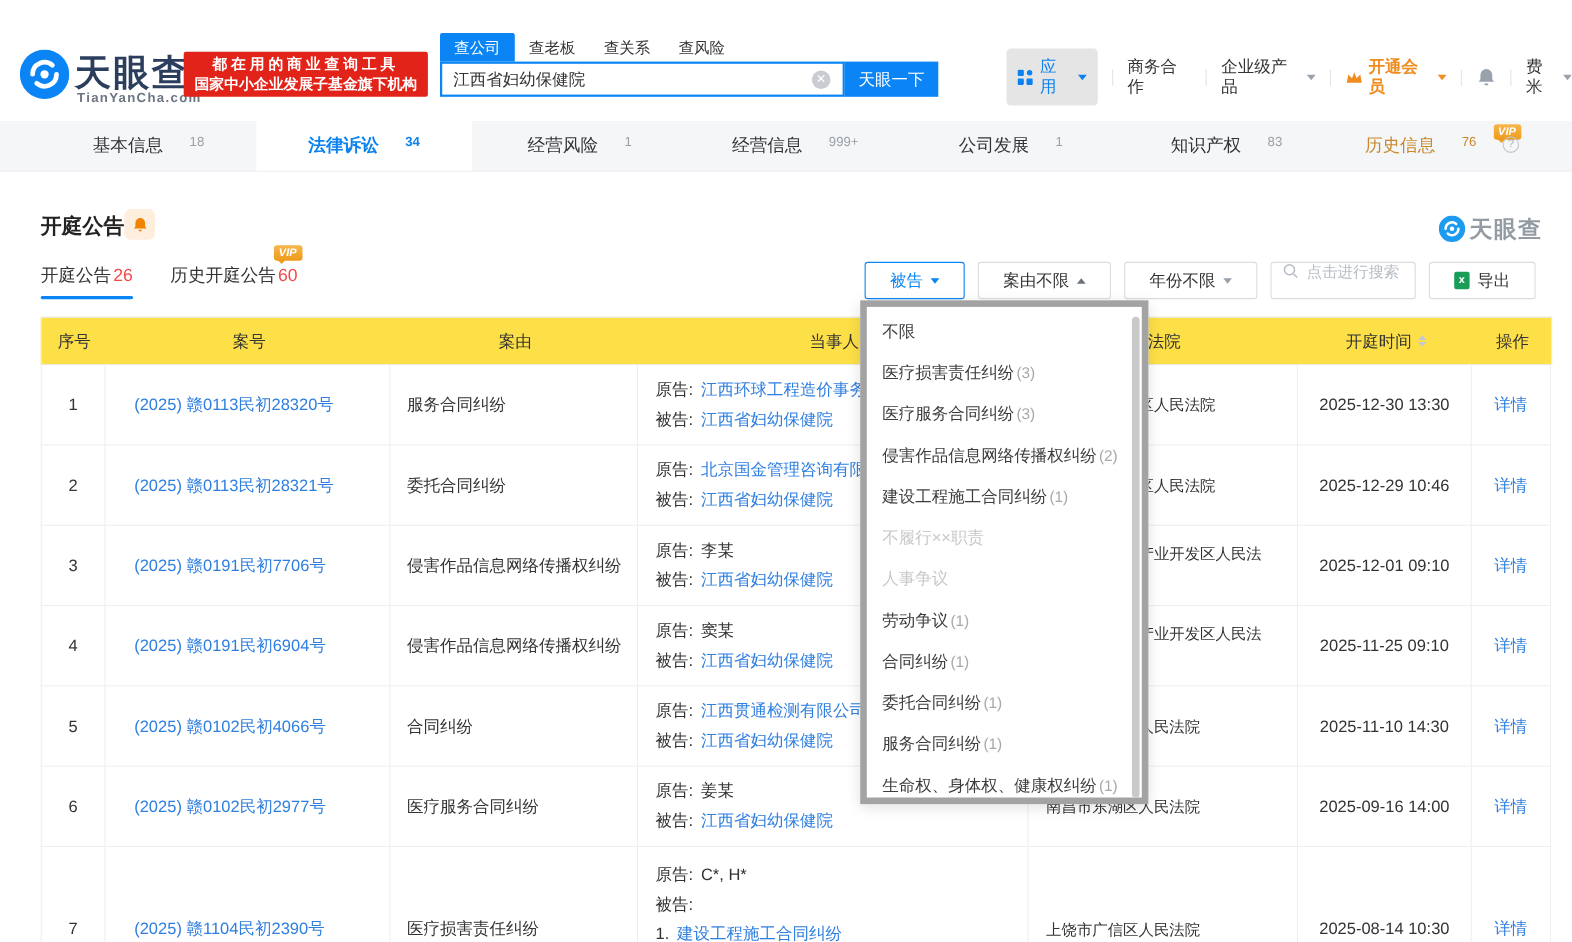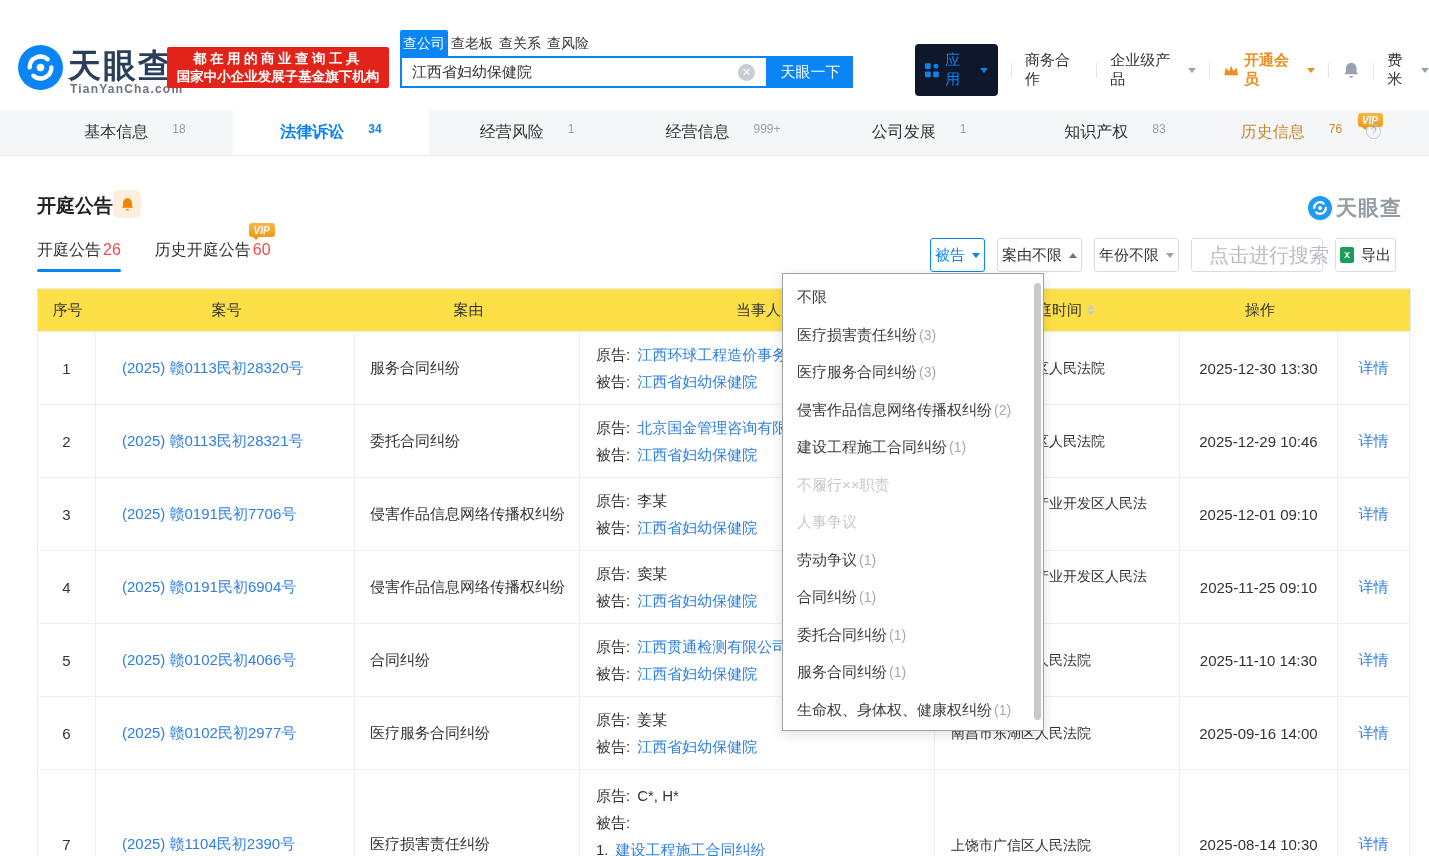--- a/index.html
+++ b/index.html
@@ -9,31 +9,31 @@
 
   
   .logo-icon { position:absolute; left:18px; top:29px; width:45px; height:45px; }
   .logo-text { position:absolute; left:68px; top:28px; font-size:33px; font-weight:bold; color:#2c3e5d; letter-spacing:2px; }
   .logo-sub  { position:absolute; left:70px; top:66px; font-size:12px; color:#6b7583; font-weight:bold; letter-spacing:1.2px; }
   .banner { position:absolute; left:167px; top:31px; width:222px; height:41px; background:#e2231a; color:#fff;
             border-radius:2px; text-align:center; font-weight:bold; font-size:13.5px; line-height:18px; padding-top:3px; }
   .banner .l1 { letter-spacing:3.5px; }
 
   .stabs { position:absolute; left:400px; top:14px; display:flex; }
-  .stab { padding:5px 3px; font-size:14px; color:#333; cursor:pointer; }
+  .stab { padding:5px 13px; font-size:14px; color:#333; cursor:pointer; }
   .stab.active { background:#0b85f5; color:#fff; border-radius:2px 2px 0 0; }
   .sinput { position:absolute; left:400px; top:40px; width:368px; height:32px; border:2px solid #0b85f5;
             font-size:15px; color:#333; padding:0 32px 0 10px; outline:none; background:#fff; }
   .sclear { position:absolute; left:738px; top:48px; width:17px; height:17px; border-radius:50%; background:#c9ccd2;
             color:#fff; font-size:11px; line-height:17px; text-align:center; cursor:pointer; }
   .sbtn { position:absolute; left:768px; top:40px; width:85px; height:32px; background:#0b85f5; color:#fff;
           border:none; font-size:15px; cursor:pointer; font-family:inherit; }
 
   .topmenu { position:absolute; left:915px; top:36px; height:36px; display:flex; align-items:center; }
-  .app-chip { display:flex; align-items:center; gap:6px; background:#0f172a; border-radius:4px; padding:7px 10px;
+  .app-chip { display:flex; align-items:center; gap:6px; background:#e5e5e5; border-radius:4px; padding:7px 10px;
               color:#0b82f0; font-size:15px; cursor:pointer; }
   .tm-sep { width:1px; height:15px; background:#e1e4e8; margin:0 13px; }
   .tm-item { font-size:15px; color:#333; cursor:pointer; display:flex; align-items:center; gap:5px; }
   .tm-item.member { color:#ef8d20; font-weight:bold; }
   .caret-d { width:0; height:0; border-left:4.5px solid transparent; border-right:4.5px solid transparent; border-top:5.5px solid #9aa2ab; }
   .caret-u { width:0; height:0; border-left:4.5px solid transparent; border-right:4.5px solid transparent; border-bottom:5.5px solid #6b727b; }
   .caret-d.blue { border-top-color:#0b82f0; }
   .caret-d.orange { border-top-color:#ef8d20; }
 
   
@@ -62,26 +62,26 @@
   .watermark .wm-text { font-size:21px; color:#939ba3; font-weight:bold; letter-spacing:1px; }
 
   
   .subtabs { position:absolute; left:37px; top:224px; display:flex; gap:34px; font-size:16px; }
   .subtab { color:#333; padding-bottom:11px; position:relative; cursor:pointer; white-space:nowrap; }
   .subtab .cnt { color:#f34b4a; margin-left:2px; }
   .subtab.active::after { content:""; position:absolute; left:0; right:0; bottom:0; height:3px; background:#0b85f5; border-radius:2px; }
   .subtab .vip { position:absolute; top:-17px; right:-4px; }
 
   .filters { position:absolute; right:33px; top:222px; display:flex; gap:12px; height:34px; }
-  .fbtn { border:1px solid #d9dde2; border-radius:3px; padding:0 4px; font-size:15px; color:#333;
+  .fbtn { border:1px solid #d9dde2; border-radius:3px; padding:0 22px; font-size:15px; color:#333;
           display:flex; align-items:center; gap:7px; background:#fff; cursor:pointer; white-space:nowrap; }
   .fbtn.primary { border-color:#0b85f5; color:#0b85f5; }
   .fbtn.primary .caret-d { border-top-color:#0b85f5; }
-  .fsearch { border:1px solid #d9dde2; border-radius:3px; width:132px; display:flex; align-items:center;
-             padding:0 10px; gap:7px; color:#b6bdc5; font-size:20px; background:#fff; cursor:text; white-space:nowrap; }
+  .fsearch { border:1px solid #d9dde2; border-radius:3px; width:132px; display:flex; 
+             padding:0 10px; gap:7px; color:#b6bdc5; font-size:14px; background:#fff; cursor:text; white-space:nowrap; }
   .xls { width:14px; height:16px; background:#1a9e57; border-radius:2px; color:#fff; font-size:10px; font-weight:bold;
          text-align:center; line-height:16px; }
 
   
   .grid7 { display:grid; grid-template-columns:59px 259px 225px 355px 245px 158px 72px; }
   .table { position:absolute; left:37px; top:272px; width:1374px; z-index:5; }
   .thead { height:44px; background:#fde047; border:1px solid #e7ecf1; }
   .th { display:flex; align-items:center; justify-content:center; font-size:15px; color:#333; gap:5px; }
   .trow { background:#fff; }
   .td { border-right:1px solid #efefef; border-bottom:1px solid #efefef; display:flex; align-items:center;
@@ -98,21 +98,21 @@
   .pline { white-space:nowrap; }
   .plabel { color:#333; margin-right:7px; }
   a.link { color:#2e7fe0; text-decoration:none; cursor:pointer; }
   .sort { display:flex; flex-direction:column; gap:2px; }
   .sort i { display:block; width:0; height:0; border-left:4px solid transparent; border-right:4px solid transparent; }
   .sort .up { border-bottom:4.5px solid #c3c8ce; }
   .sort .dn { border-top:4.5px solid #c3c8ce; }
 
   
   .dd { position:absolute; left:782px; top:257px; width:262px; height:458px; background:#fff; z-index:30;
-        border:1px solid #a3a3a3; box-shadow:0 3px 12px rgba(0,0,0,.13); padding-top:4px; }
+        border:6px solid #a3a3a3; box-shadow:0 3px 12px rgba(0,0,0,.13); padding-top:4px; }
   .dd-item { height:37.5px; line-height:37.5px; padding-left:14px; font-size:15px; color:#3c3c3c; cursor:pointer; white-space:nowrap; }
   .dd-item .cnt { color:#a9a9a9; margin-left:2px; font-size:14px; }
   .dd-item.disabled { color:#c8c8c8; cursor:default; }
   .dd-bar { position:absolute; top:9px; right:2px; width:7px; height:437px; background:#c9c9c9; border-radius:4px; }
 </style>
 </head>
 <body>
 
 <div id="app" class="nosel">
 
@@ -273,20 +273,23 @@
         <div class="th">
           <span>案号</span>
         </div>
         <div class="th">
           <span>案由</span>
         </div>
         <div class="th">
           <span>当事人</span>
         </div>
         <div class="th">
+          <span>法院</span>
+        </div>
+        <div class="th">
           <span>开庭时间</span>
           <span class="sort">
             <i class="up"></i>
             <i class="dn"></i>
           </span>
         </div>
         <div class="th">
           <span>操作</span>
         </div>
       </div>

